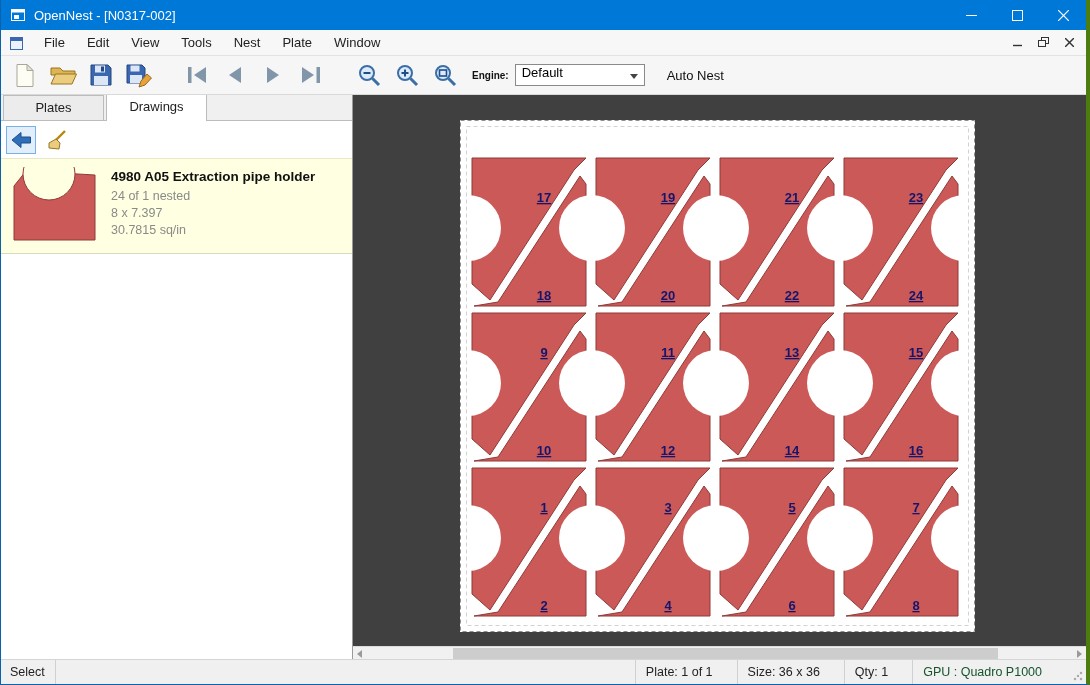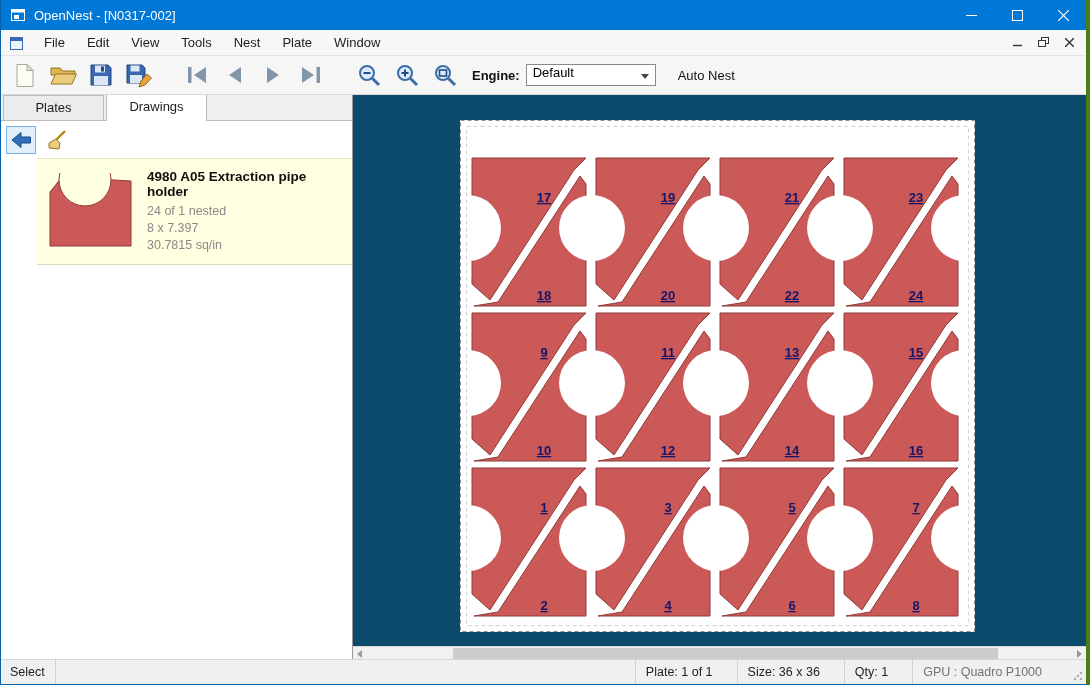--- a/index.html
+++ b/index.html
@@ -21,62 +21,62 @@
   .mdi-doc-icon { width:16px; height:14px; margin:0 8px 0 8px; display:flex; }
   .menu-item { padding:4px 11px; cursor:default; }
   .mdi-buttons { margin-left:auto; display:flex; align-items:center; padding-right:4px; }
   .mdi-btn { width:26px; height:20px; display:flex; align-items:center; justify-content:center; }
 
   
   .toolbar { height:39px; background:#f6f6f6; border-bottom:1px solid #d9d9d9; display:flex; align-items:center;
              flex:0 0 auto; }
   .tbtn { width:36px; height:34px; display:flex; align-items:center; justify-content:center; margin:0 1px; }
   .tgap { width:20px; }
-  .engine-label { font-weight:bold; font-size:13px; margin:0 6px 0 8px; color:#111; }
+  .engine-label { font-weight:bold; font-size:10px; margin:0 6px 0 8px; color:#111; }
   .combo { width:130px; height:22px; background:#fff; border:1px solid #8a8a8a; display:flex; 
            font-size:13px; padding-left:6px; position:relative; }
   .combo-arrow { position:absolute; right:6px; top:9px; width:0; height:0;
                  border-left:4px solid transparent; border-right:4px solid transparent; border-top:5px solid #444; }
   .autonest { font-size:13px; margin-left:16px; color:#111; padding:4px 6px; }
 
   
   .content { flex:1 1 auto; display:flex; overflow:hidden; }
   .left-panel { width:352px; flex:0 0 auto; background:#fff; border-right:1px solid #9a9a9a; display:flex; flex-direction:column; }
   .tabstrip { height:26px; background:#f0f0f0; display:flex; align-items:flex-end; border-bottom:1px solid #bcbcbc; }
   .tab { font-size:13px; padding:4px 0 5px 0; width:101px; text-align:center; background:#ececec;
          border:1px solid #bcbcbc; border-bottom:none; margin-left:2px; color:#222; cursor:default; }
   .tab.active { background:#fff; position:relative; z-index:2; margin-bottom:-1px; padding-bottom:7px; font-weight:normal; }
   .panel-toolbar { height:37px; display:flex; align-items:center; padding-left:5px; background:#fff; }
   .pbtn { width:30px; height:28px; display:flex; align-items:center; justify-content:center; margin-right:6px;
           border:1px solid transparent; }
   .pbtn.framed { border:1px solid #7ab0e8; background:#e2effb; }
   .drawing-item { background:#FFFFE1; border-top:1px solid #e8e8c8; border-bottom:1px solid #d9d9bd;
-                  display:flex; padding:8px 6px 10px 8px; cursor:default;margin-left:36px; }
+                  display:flex; padding:8px 6px 10px 8px; cursor:default; }
   .thumb-box { width:92px; flex:0 0 auto; display:flex; align-items:center; justify-content:center; }
   .ditem-text { padding-left:10px; padding-top:2px; }
   .ditem-title { font-size:13.5px; font-weight:bold; color:#111; margin-bottom:4px; }
   .ditem-meta { font-size:12.5px; color:#8a8a8a; line-height:17px; }
 
-  .canvas { flex:1 1 auto; position:relative; background:#0c4a6e; overflow:hidden; }
+  .canvas { flex:1 1 auto; position:relative; background:#404040; overflow:hidden; }
   #nest-svg { position:absolute; left:107px; top:25px; background:#fff; }
   .hscroll { position:absolute; left:0; right:0; bottom:0; height:13px; background:#f1f1f1; border-top:1px solid #dcdcdc; }
   .hthumb { position:absolute; left:100px; width:545px; top:1px; height:11px; background:#cdcdcd; }
   .harrow { position:absolute; top:3px; width:0; height:0; border-top:4px solid transparent; border-bottom:4px solid transparent; }
   .harrow.left  { left:4px;  border-right:5px solid #9a9a9a; }
   .harrow.right { right:4px; border-left:5px solid #9a9a9a; }
 
   
   .statusbar { height:25px; background:#f0f0f0; border-top:1px solid #d5d5d5; display:flex; align-items:stretch;
                font-size:12.5px; color:#222; flex:0 0 auto;gap:14px; }
   .status-cell { display:flex; align-items:center; padding:0 10px; border-right:1px solid #d0d0d0; }
   .status-cell.mode { padding-left:9px; min-width:50px; }
   .status-cell.loc { color:#979797; border-right:1px solid #d0d0d0; }
   .status-spacer { flex:1 1 auto; }
   .status-cell.rt { border-left:1px solid #d0d0d0; border-right:none; }
-  .status-cell.gpu { color:#737373; padding-right:16px; }
+  .status-cell.gpu { color:#14532d; padding-right:16px; }
   .grip { width:14px; display:flex; align-items:flex-end; justify-content:flex-end; padding:0 3px 3px 0; }
 </style>
 </head>
 <body>
 
 <div class="window">
 
   <div class="titlebar">
     <span class="app-icon">
       <svg width="16" height="16" viewBox="0 0 16 16">

